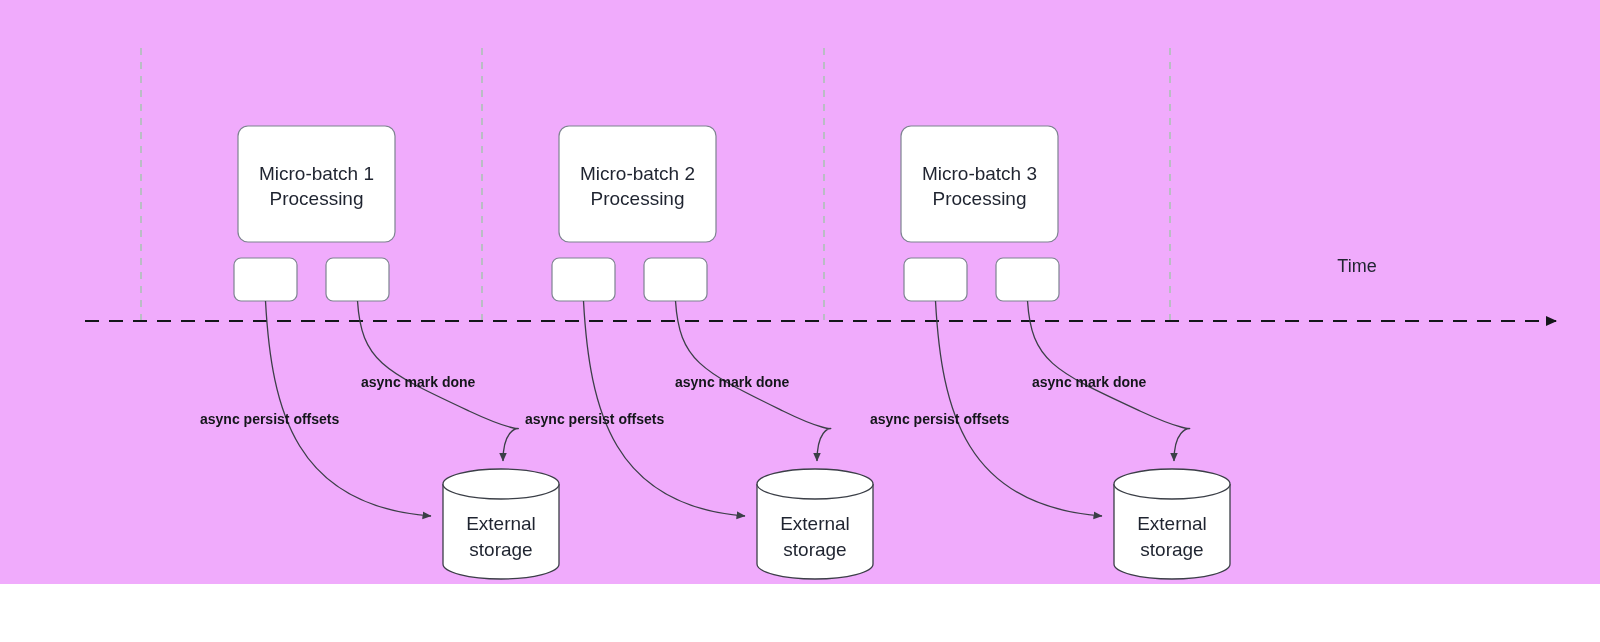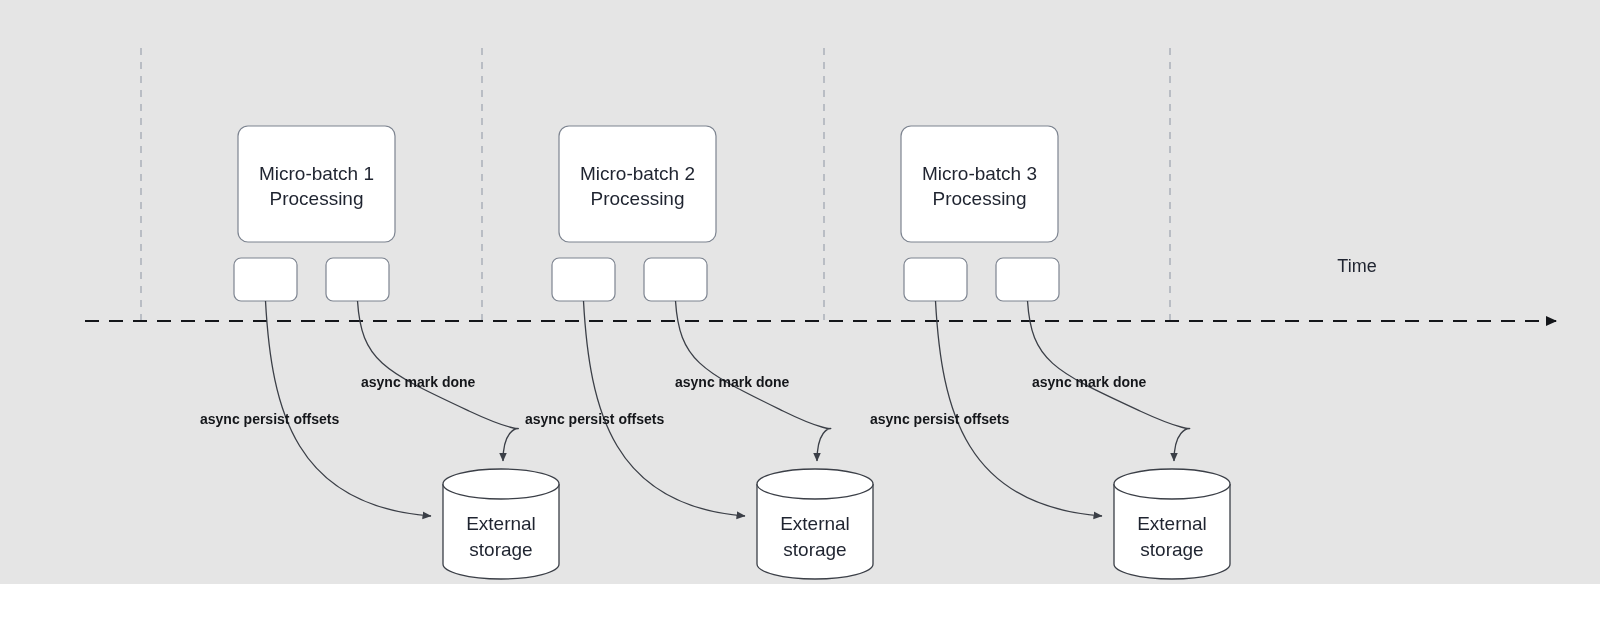--- a/index.html
+++ b/index.html
@@ -1,17 +1,17 @@
 <!DOCTYPE html>
 <html><head>
 <meta charset="utf-8">
 <style>
   html,body{margin:0;padding:0;background:#ffffff;}
   body{width:1600px;height:642px;font-family:"Liberation Sans",sans-serif;}
-  #canvas{position:relative;width:1600px;height:584px;overflow:hidden;background:#e5e5e5;text-decoration:underline;}
+  #canvas{position:relative;width:1600px;height:584px;overflow:hidden;background:#f0abfc;text-decoration:underline;}
   svg.layer{position:absolute;left:0;top:0;width:1600px;height:642px;}
   .box-label{font-size:19px;fill:#1f2430;font-family:"Liberation Sans",sans-serif;}
   .cyl-label{font-size:19px;fill:#1f2430;font-family:"Liberation Sans",sans-serif;}
   .time-label{font-size:18px;fill:#1f2430;font-family:"Liberation Sans",sans-serif;}
   .edge-label{font-size:14px;font-weight:bold;fill:#14161a;font-family:"Liberation Sans",sans-serif;}
   .shape-rect{fill:#ffffff;stroke:#7d8490;stroke-width:1.2;}
   .cyl-body{fill:#ffffff;stroke:#3b3f47;stroke-width:1.3;}
   .cyl-top{fill:#ffffff;stroke:#3b3f47;stroke-width:1.3;}
   .flow{fill:none;stroke:#3b3f47;stroke-width:1.3;}
   .vline{stroke:#b9bdc4;stroke-width:2;stroke-dasharray:7 7;}

